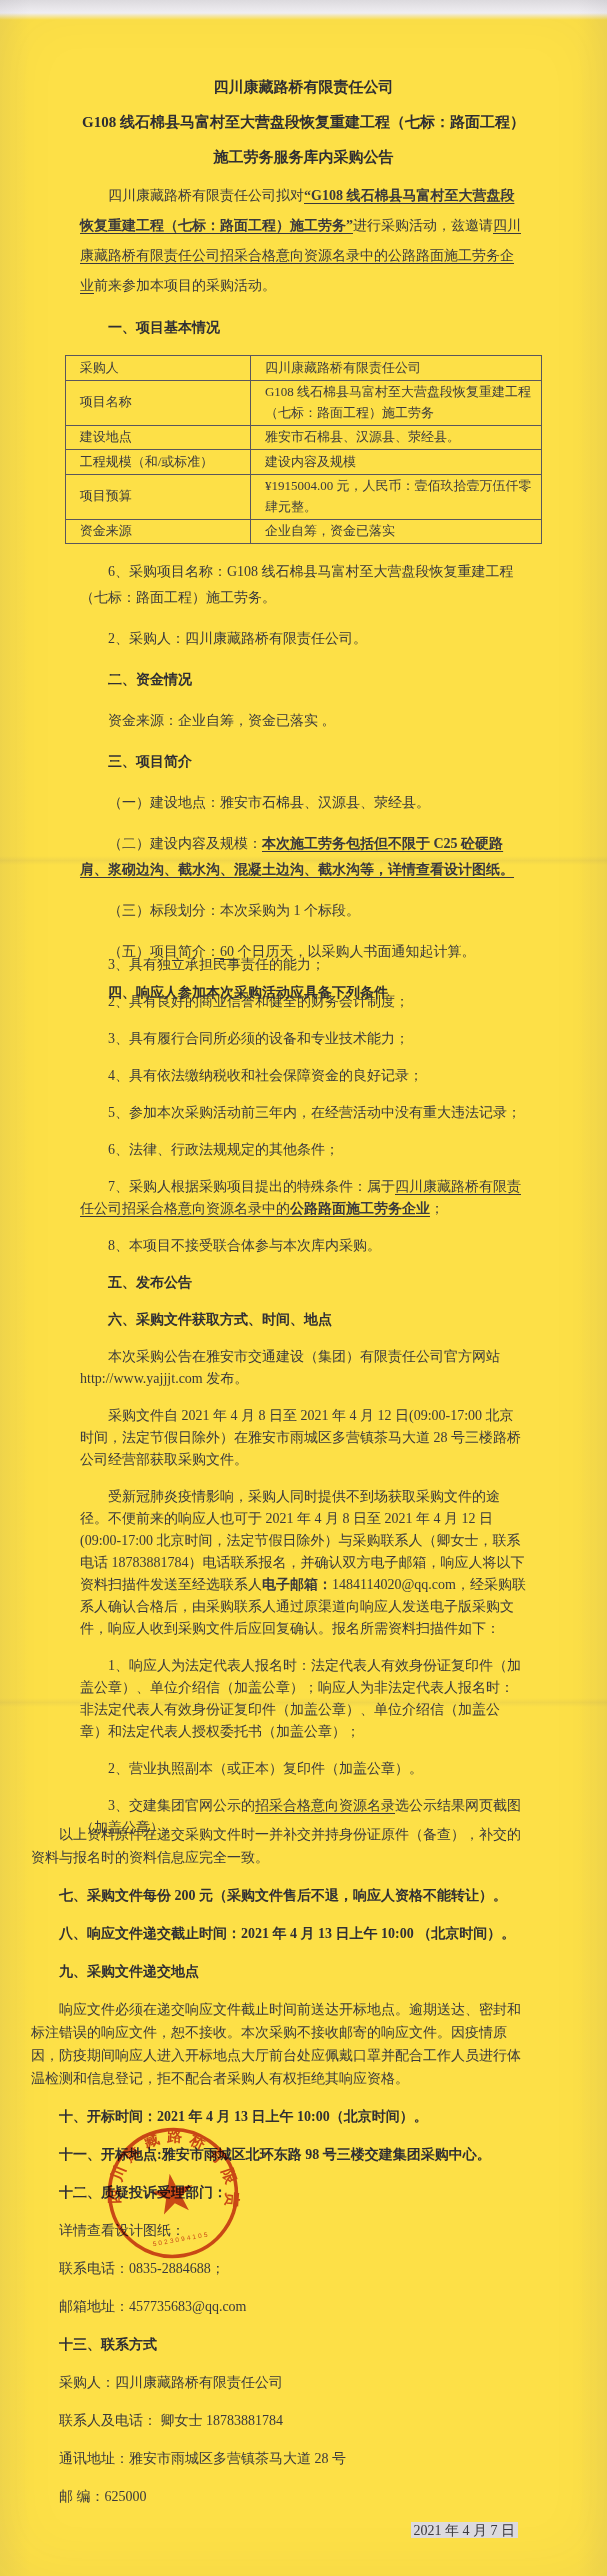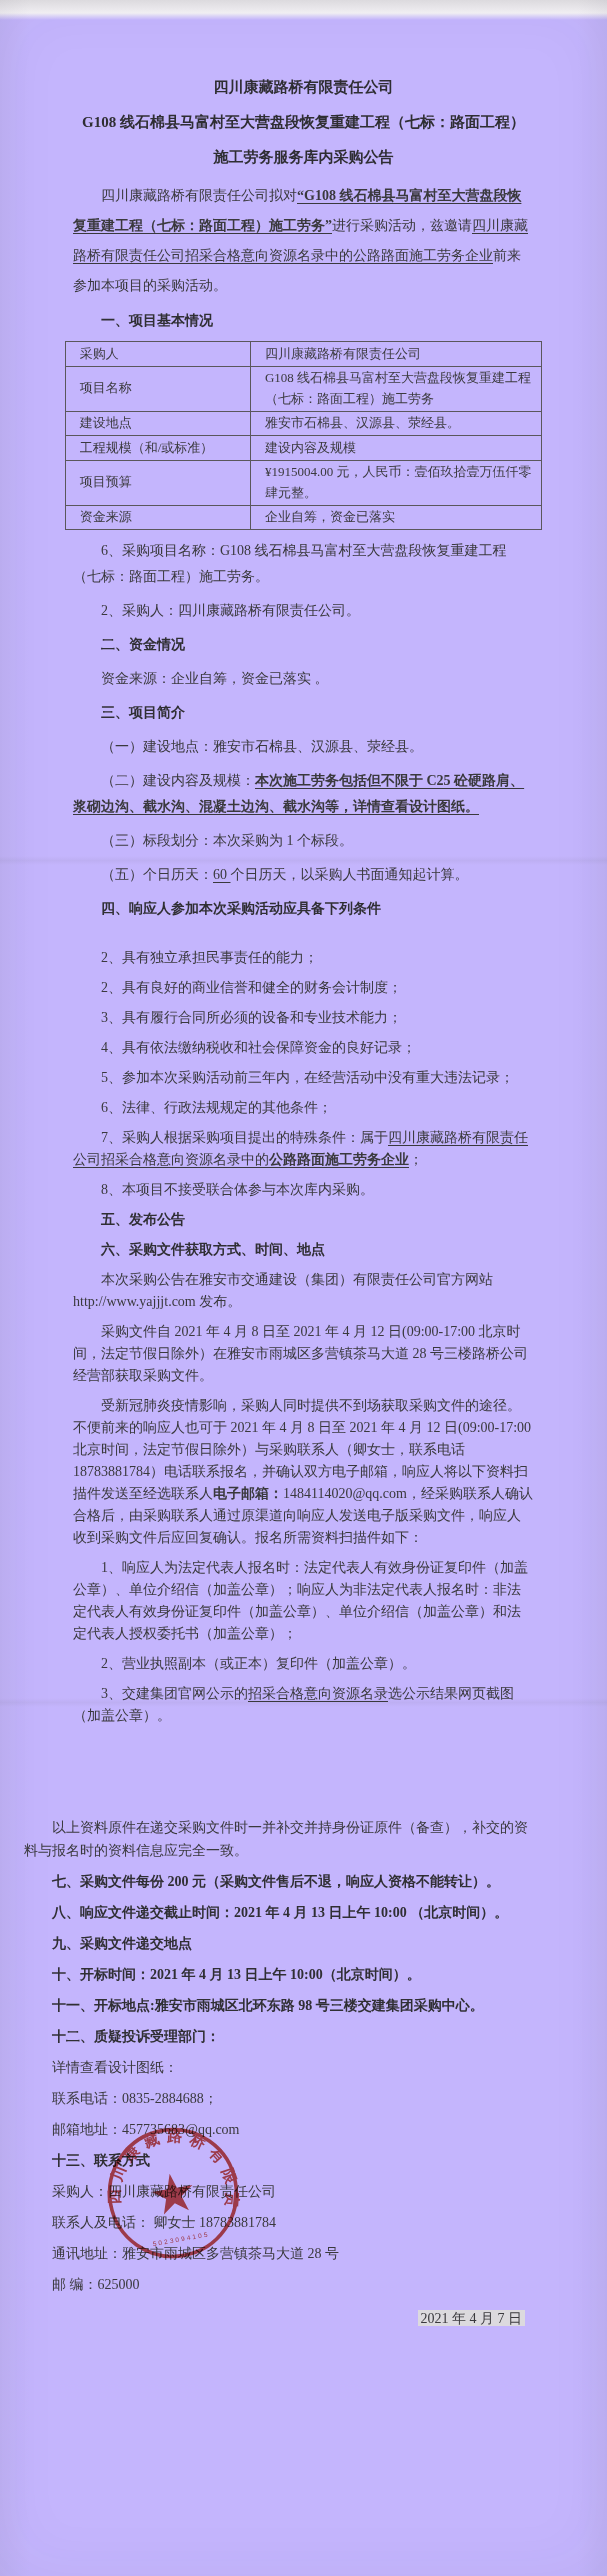--- a/index.html
+++ b/index.html
@@ -1,35 +1,35 @@
 <!DOCTYPE html>
 <html style="font-size:12px"><head>
 <meta charset="utf-8">
 <style>
   html,body{margin:0;padding:0;background:#ecebee;}
   #doc{
     position:relative;width:607px;height:2576px;margin:0 auto;
-    background:#c4b5fd;
+    background:#fde047;
     font-family:"Liberation Serif","DejaVu Serif",serif;
     color:#3a393d;overflow:hidden;
     box-shadow:inset 0 0 68px rgba(60,55,70,.05);
   }
   .topedge{position:absolute;top:0;left:0;right:0;height:20px;
     background:linear-gradient(#dcdade,#f0eef2 65%,rgba(240,238,242,0));}
   .sideL,.sideR{position:absolute;top:0;bottom:0;width:30px;}
   .sideL{left:0;background:linear-gradient(90deg,rgba(120,115,130,.08),rgba(120,115,130,0));}
   .sideR{right:0;background:linear-gradient(270deg,rgba(120,115,130,.08),rgba(120,115,130,0));}
   .pbreak{position:absolute;left:0;right:0;height:9px;
     background:linear-gradient(rgba(110,105,120,0),rgba(110,105,120,.08),rgba(110,105,120,0));}
   .page{position:absolute;left:0;width:607px;padding:0 65px;box-sizing:border-box;}
   .p1{top:0;padding-top:76px;}
   .p2{top:939px;}
   .p3{top:1808px;padding-left:16px;}
   .t{text-align:center;font-weight:700;font-size:15px;line-height:23px;margin:0 0 12px;color:#2f2e33;}
-  p{margin:8px;font-size:14px;}
+  p{margin:15px;font-size:14px;}
   .ind{text-indent:2em;}
   .b{font-weight:700;}
   .u{text-decoration:underline;text-underline-offset:3px;}
   .h{font-weight:700;color:#302f34;}
   .intro{line-height:30px;margin-top:7.6px;}
   .h1x{line-height:24px;margin-top:4.6px;}
   table{border-collapse:collapse;width:100%;margin-top:3px;font-size:13px;color:#3b3a3e;border-radius:26px;}
   td{border:1.2px solid #5a575c;padding:1.5px 7.6px 1.5px 13.7px;line-height:20.5px;}
   td.lab{width:163px;}
   .post p{line-height:26px;}
@@ -90,27 +90,27 @@
 
     <div class="post">
       <p class="ind">6、采购项目名称：G108 线石棉县马富村至大营盘段恢复重建工程（七标：路面工程）施工劳务。</p>
       <p class="ind">2、采购人：四川康藏路桥有限责任公司。</p>
       <p class="ind h">二、资金情况</p>
       <p class="ind">资金来源：企业自筹，资金已落实 。</p>
       <p class="ind h">三、项目简介</p>
       <p class="ind">（一）建设地点：雅安市石棉县、汉源县、荥经县。</p>
       <p class="ind"><span>（二）建设内容及规模：</span><span class="b u">本次施工劳务包括但不限于 C25 砼硬路肩、浆砌边沟、截水沟、混凝土边沟、截水沟等，详情查看设计图纸。</span></p>
       <p class="ind">（三）标段划分：本次采购为 1 个标段。</p>
-      <p class="ind"><span>（五）个日历天：</span><span class="u">60 </span><span>个日历天，以采购人书面通知起计算。</span></p>
+      <p class="ind"><span>（五）项目简介：</span><span class="u">60 </span><span>个日历天，以采购人书面通知起计算。</span></p>
       <p class="ind h">四、响应人参加本次采购活动应具备下列条件</p>
     </div>
   </div>
 
   <div class="page p2">
-    <p class="ind">2、具有独立承担民事责任的能力；</p>
+    <p class="ind">3、具有独立承担民事责任的能力；</p>
     <p class="ind">2、具有良好的商业信誉和健全的财务会计制度；</p>
     <p class="ind">3、具有履行合同所必须的设备和专业技术能力；</p>
     <p class="ind">4、具有依法缴纳税收和社会保障资金的良好记录；</p>
     <p class="ind">5、参加本次采购活动前三年内，在经营活动中没有重大违法记录；</p>
     <p class="ind">6、法律、行政法规规定的其他条件；</p>
     <p class="ind"><span>7、采购人根据采购项目提出的特殊条件：属于</span><span class="u">四川康藏路桥有限责任公司招采合格意向资源名录中的</span><span class="b u">公路路面施工劳务企业</span><span>；</span></p>
     <p class="ind">8、本项目不接受联合体参与本次库内采购。</p>
     <p class="ind h">五、发布公告</p>
     <p class="ind h">六、采购文件获取方式、时间、地点</p>
     <p class="ind"><span>本次采购公告在雅安市交通建设（集团）有限责任公司官方网站 </span><span>http://www.yajjjt.com</span><span> 发布。</span></p>
@@ -119,20 +119,21 @@
     <p class="ind">1、响应人为法定代表人报名时：法定代表人有效身份证复印件（加盖公章）、单位介绍信（加盖公章）；响应人为非法定代表人报名时：非法定代表人有效身份证复印件（加盖公章）、单位介绍信（加盖公章）和法定代表人授权委托书（加盖公章）；</p>
     <p class="ind">2、营业执照副本（或正本）复印件（加盖公章）。</p>
     <p class="ind"><span>3、交建集团官网公示的</span><span class="u">招采合格意向资源名录</span><span>选公示结果网页截图（加盖公章）。</span></p>
   </div>
 
   <div class="page p3">
     <p class="ind">以上资料原件在递交采购文件时一并补交并持身份证原件（备查），补交的资料与报名时的资料信息应完全一致。</p>
     <p class="ind h">七、采购文件每份 200 元（采购文件售后不退，响应人资格不能转让）。</p>
     <p class="ind h">八、响应文件递交截止时间：2021 年 4 月 13 日上午 10:00 （北京时间）。</p>
     <p class="ind h">九、采购文件递交地点</p>
+    <p class="ind">响应文件必须在递交响应文件截止时间前送达开标地点。逾期送达、密封和标注错误的响应文件，恕不接收。本次采购不接收邮寄的响应文件。因疫情原因，防疫期间响应人进入开标地点大厅前台处应佩戴口罩并配合工作人员进行体温检测和信息登记，拒不配合者采购人有权拒绝其响应资格。</p>
     <p class="ind h">十、开标时间：2021 年 4 月 13 日上午 10:00（北京时间）。</p>
     <p class="ind h">十一、开标地点:雅安市雨城区北环东路 98 号三楼交建集团采购中心。</p>
     <p class="ind h">十二、质疑投诉受理部门：</p>
     <p class="ind">详情查看设计图纸：</p>
     <p class="ind">联系电话：0835-2884688；</p>
     <p class="ind">邮箱地址：457735683@qq.com</p>
     <p class="ind h">十三、联系方式</p>
     <p class="ind">采购人：四川康藏路桥有限责任公司</p>
     <p class="ind">联系人及电话： 卿女士  18783881784</p>
     <p class="ind">通讯地址：雅安市雨城区多营镇茶马大道 28 号</p>

